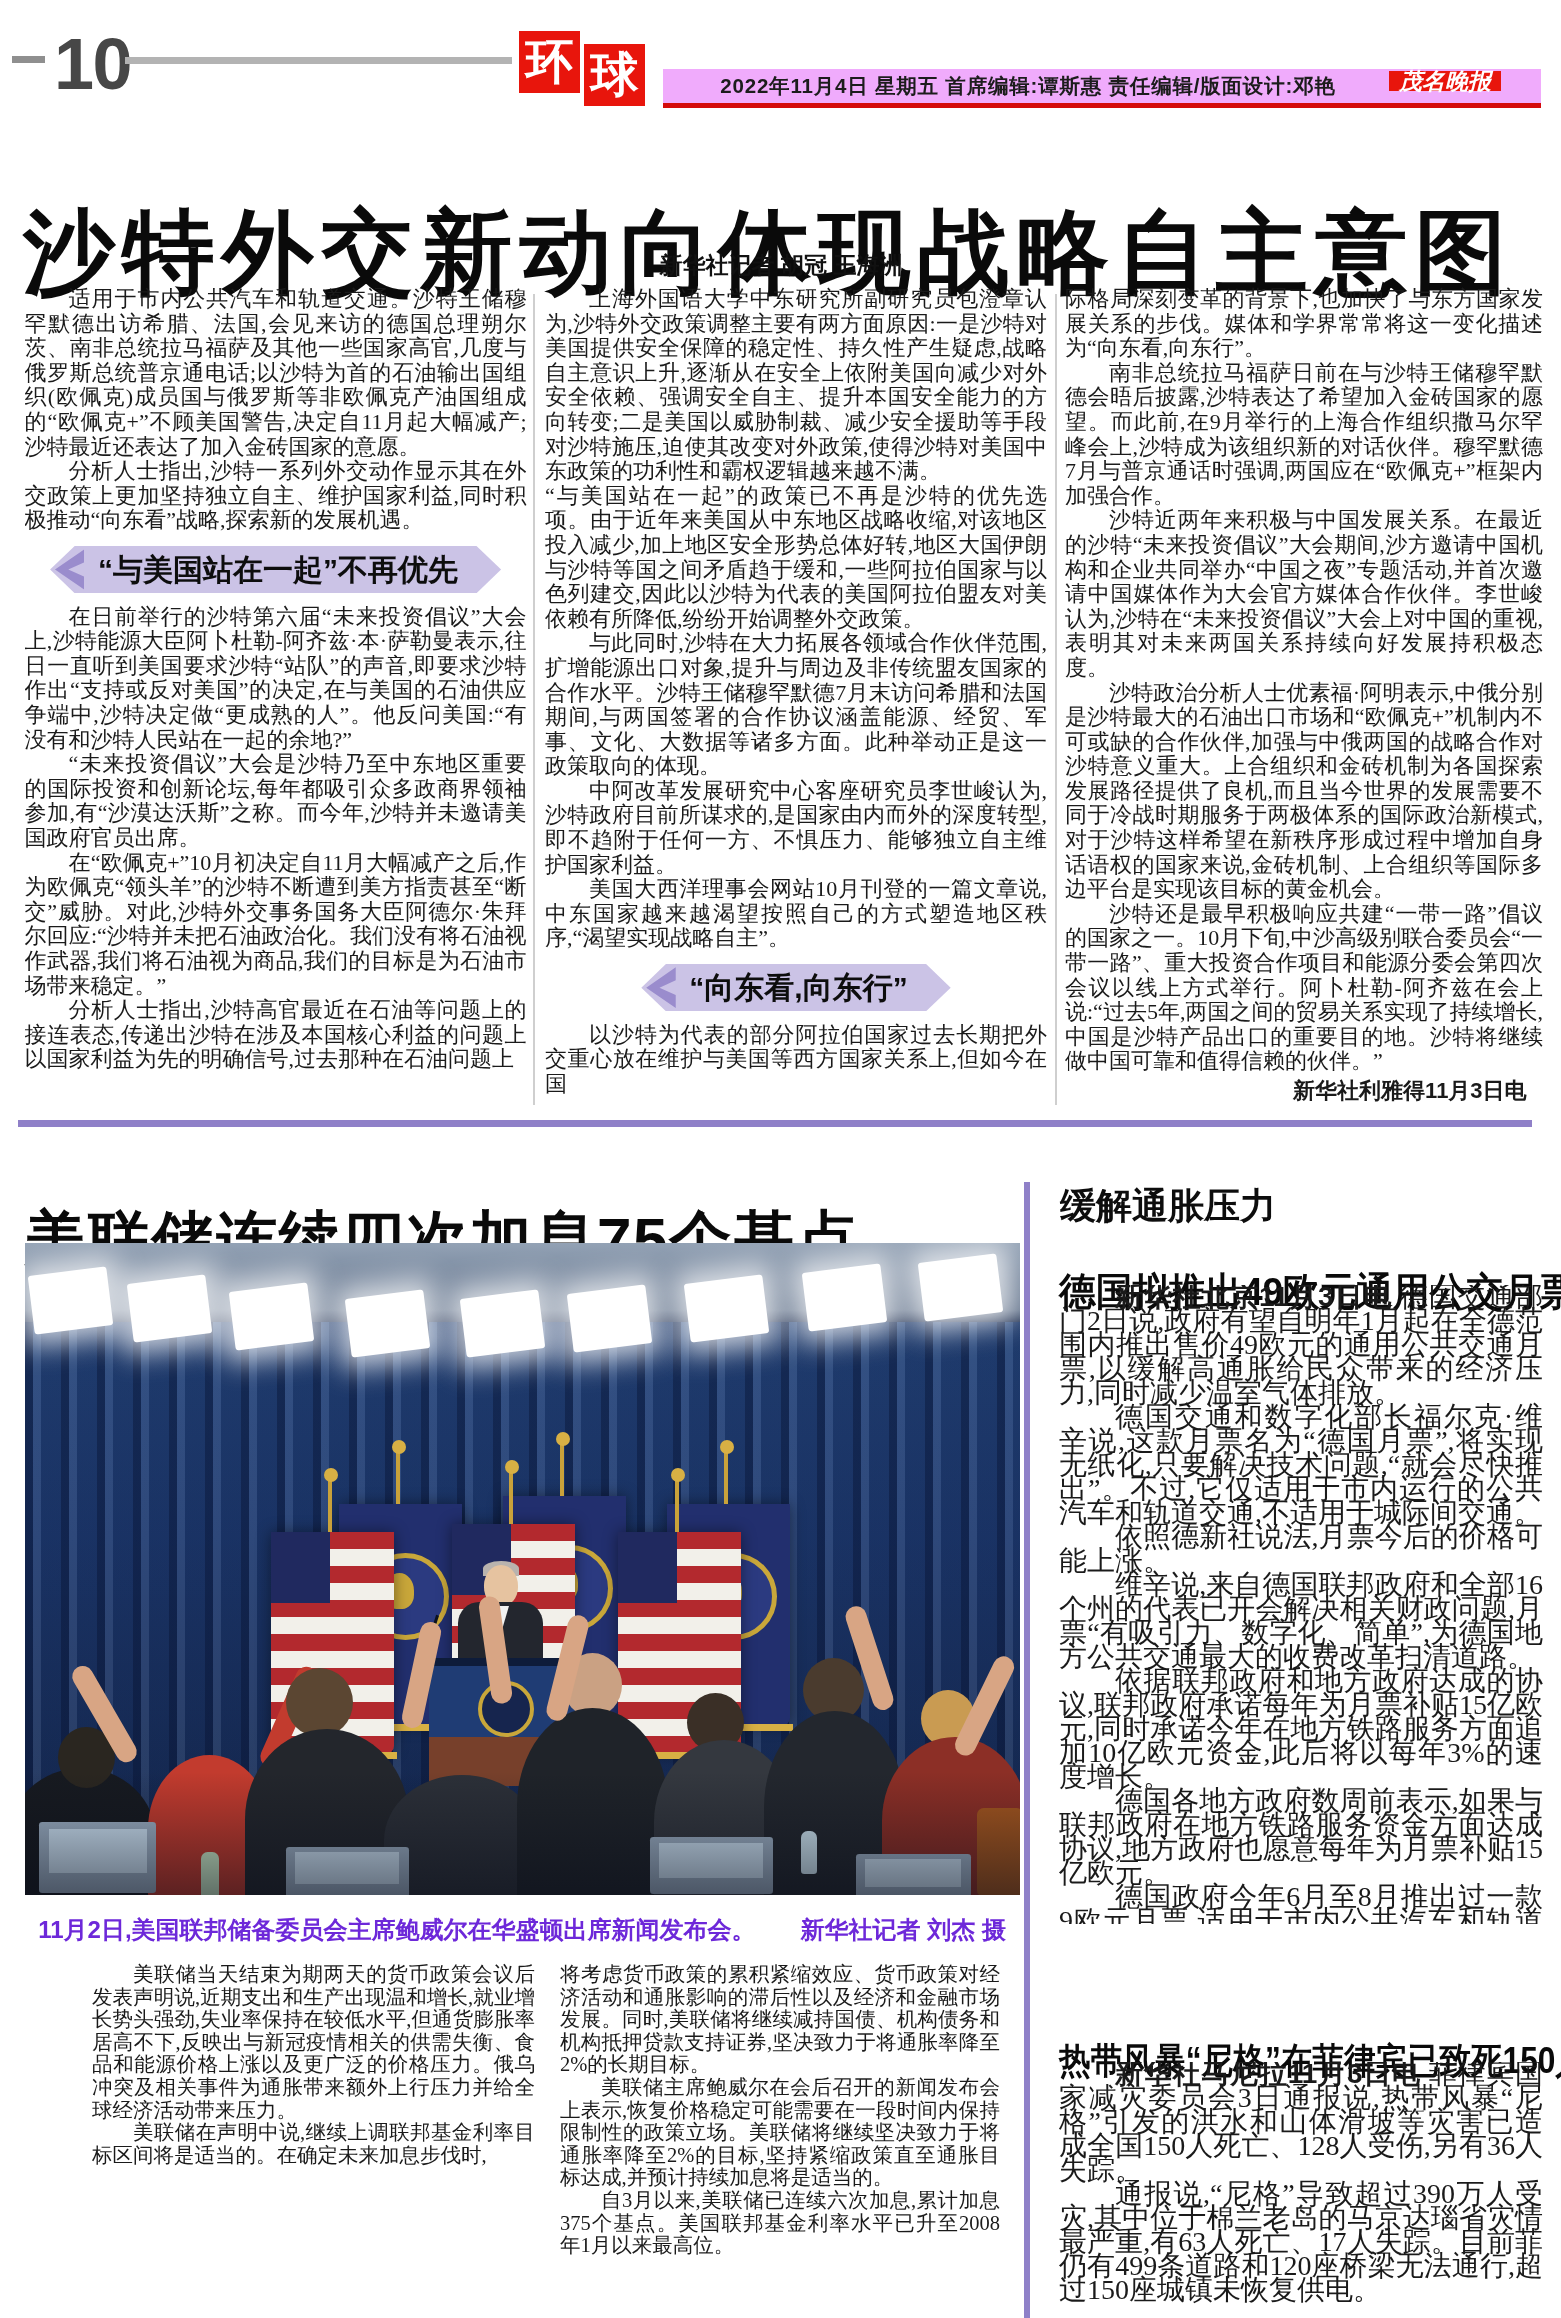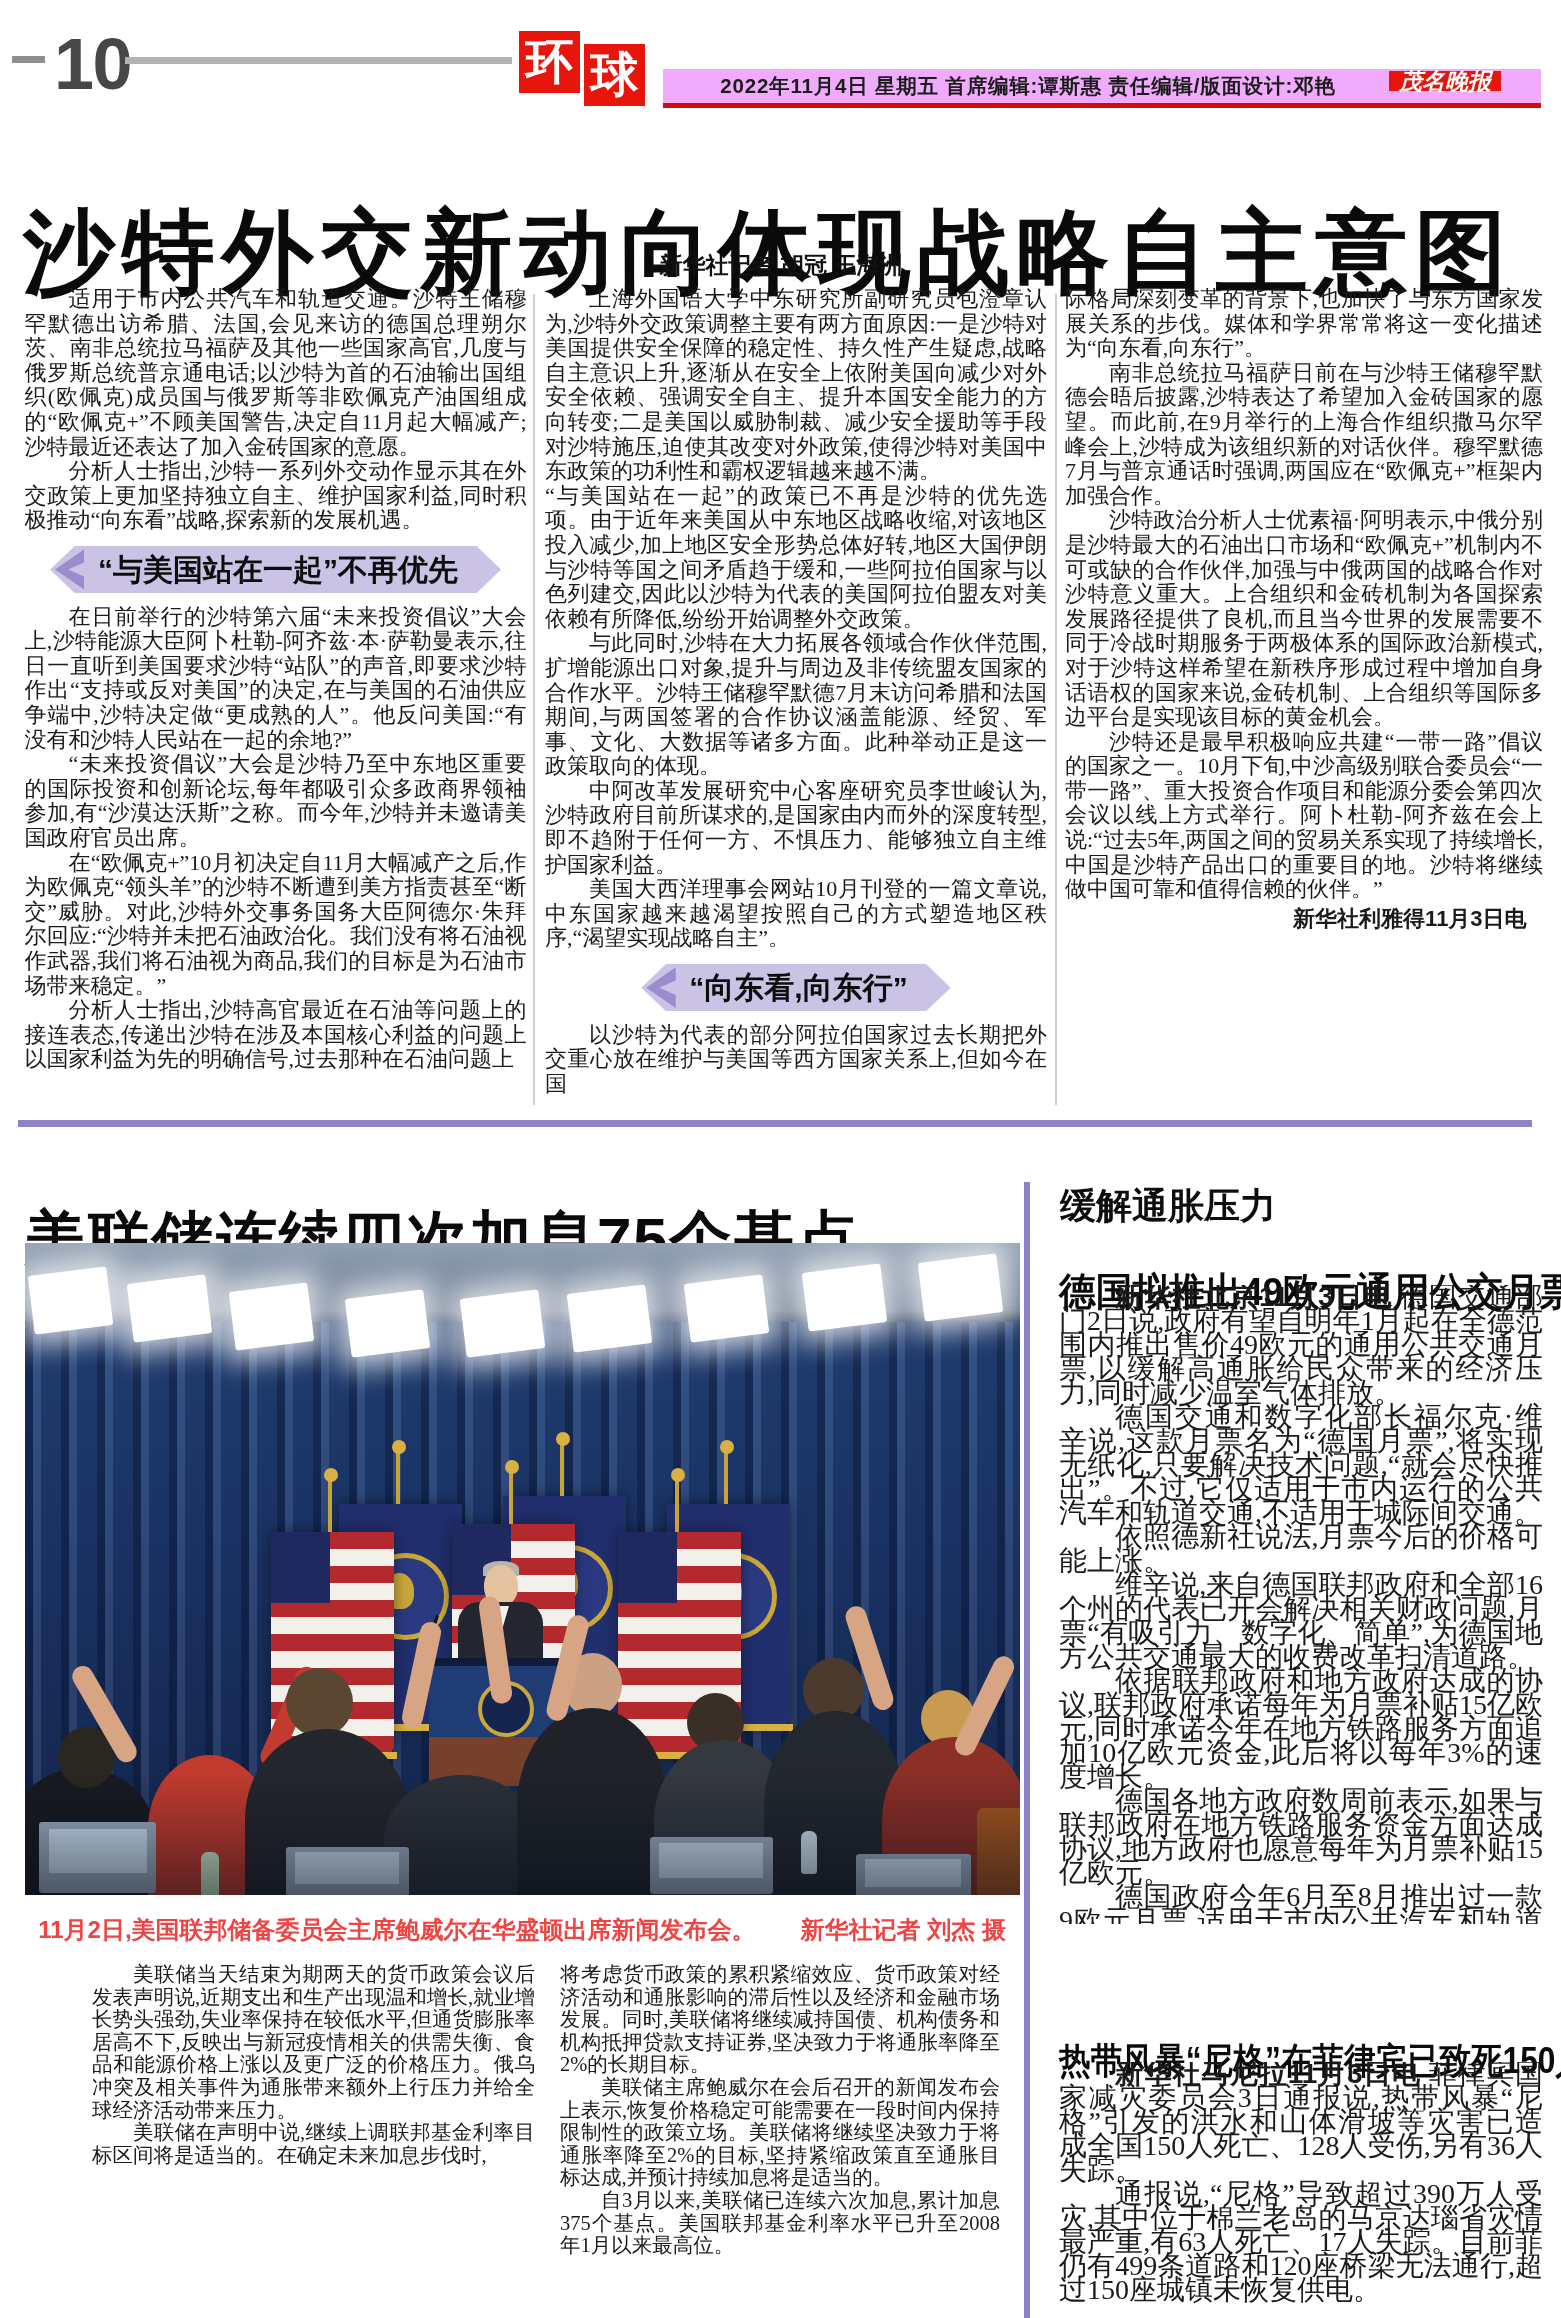--- a/index.html
+++ b/index.html
@@ -56,21 +56,21 @@
 
   
   .purple-hr{position:absolute;left:18px;top:1120px;width:1514px;height:6.6px;background:#8f80c8}
   .purple-vr{position:absolute;left:1024px;top:1182px;width:5.7px;height:1137px;background:#8f80c8}
 
   
   .fed-headline{position:absolute;left:24.6px;top:1147px;font-family:"Liberation Sans",sans-serif;
                 font-weight:900;font-size:62px;color:#0a0a0a;letter-spacing:1.6px}
   .fed-caption{position:absolute;left:24.6px;top:1914px;width:995px;display:flex;
                justify-content:center;gap:45px;font-family:"Liberation Sans",sans-serif;
-               font-weight:700;font-size:24px;color:#ef4444}
+               font-weight:700;font-size:24px;color:#6d28d9}
   .fed-col{position:absolute;top:1963px;height:353px;overflow:hidden}
   .fed-col .body-p{font-size:20.5px;line-height:22.6px}
   .fed-colA{left:92px;width:443px}
   .fed-colB{left:560px;width:440px}
 
   
   .de-kicker{position:absolute;left:1060px;top:1182px;font-family:"Liberation Sans",sans-serif;
              font-weight:700;font-size:36px;color:#0d0d0d}
   .de-headline{position:absolute;left:1059px;top:1226px;font-family:"Liberation Sans",sans-serif;
                font-weight:900;font-size:39px;color:#0a0a0a;white-space:nowrap;
@@ -156,20 +156,21 @@
       <p class="body-p cont">“与美国站在一起”的政策已不再是沙特的优先选项。由于近年来美国从中东地区战略收缩,对该地区投入减少,加上地区安全形势总体好转,地区大国伊朗与沙特等国之间矛盾趋于缓和,一些阿拉伯国家与以色列建交,因此以沙特为代表的美国阿拉伯盟友对美依赖有所降低,纷纷开始调整外交政策。</p>
       <p class="body-p">与此同时,沙特在大力拓展各领域合作伙伴范围,扩增能源出口对象,提升与周边及非传统盟友国家的合作水平。沙特王储穆罕默德7月末访问希腊和法国期间,与两国签署的合作协议涵盖能源、经贸、军事、文化、大数据等诸多方面。此种举动正是这一政策取向的体现。</p>
       <p class="body-p">中阿改革发展研究中心客座研究员李世峻认为,沙特政府目前所谋求的,是国家由内而外的深度转型,即不趋附于任何一方、不惧压力、能够独立自主维护国家利益。</p>
       <p class="body-p">美国大西洋理事会网站10月刊登的一篇文章说,中东国家越来越渴望按照自己的方式塑造地区秩序,“渴望实现战略自主”。</p>
       <div class="subhead-badge"><span class="badge-chevron"></span><span class="badge-text">“向东看,向东行”</span></div>
       <p class="body-p">以沙特为代表的部分阿拉伯国家过去长期把外交重心放在维护与美国等西方国家关系上,但如今在国</p>
     </div>
   <div class="lead-col lead-col-3">
       <p class="body-p cont">际格局深刻变革的背景下,也加快了与东方国家发展关系的步伐。媒体和学界常常将这一变化描述为“向东看,向东行”。</p>
       <p class="body-p">南非总统拉马福萨日前在与沙特王储穆罕默德会晤后披露,沙特表达了希望加入金砖国家的愿望。而此前,在9月举行的上海合作组织撒马尔罕峰会上,沙特成为该组织新的对话伙伴。穆罕默德7月与普京通话时强调,两国应在“欧佩克+”框架内加强合作。</p>
+      <p class="body-p">沙特近两年来积极与中国发展关系。在最近的沙特“未来投资倡议”大会期间,沙方邀请中国机构和企业共同举办“中国之夜”专题活动,并首次邀请中国媒体作为大会官方媒体合作伙伴。李世峻认为,沙特在“未来投资倡议”大会上对中国的重视,表明其对未来两国关系持续向好发展持积极态度。</p>
       <p class="body-p">沙特政治分析人士优素福·阿明表示,中俄分别是沙特最大的石油出口市场和“欧佩克+”机制内不可或缺的合作伙伴,加强与中俄两国的战略合作对沙特意义重大。上合组织和金砖机制为各国探索发展路径提供了良机,而且当今世界的发展需要不同于冷战时期服务于两极体系的国际政治新模式,对于沙特这样希望在新秩序形成过程中增加自身话语权的国家来说,金砖机制、上合组织等国际多边平台是实现该目标的黄金机会。</p>
       <p class="body-p">沙特还是最早积极响应共建“一带一路”倡议的国家之一。10月下旬,中沙高级别联合委员会“一带一路”、重大投资合作项目和能源分委会第四次会议以线上方式举行。阿卜杜勒-阿齐兹在会上说:“过去5年,两国之间的贸易关系实现了持续增长,中国是沙特产品出口的重要目的地。沙特将继续做中国可靠和值得信赖的伙伴。”</p>
       <p class="body-p sign">新华社利雅得11月3日电</p>
     </div>
 
   <div class="purple-hr"></div>
   <div class="purple-vr"></div>
 
   <h2 class="fed-headline">美联储连续四次加息75个基点</h2>
 

